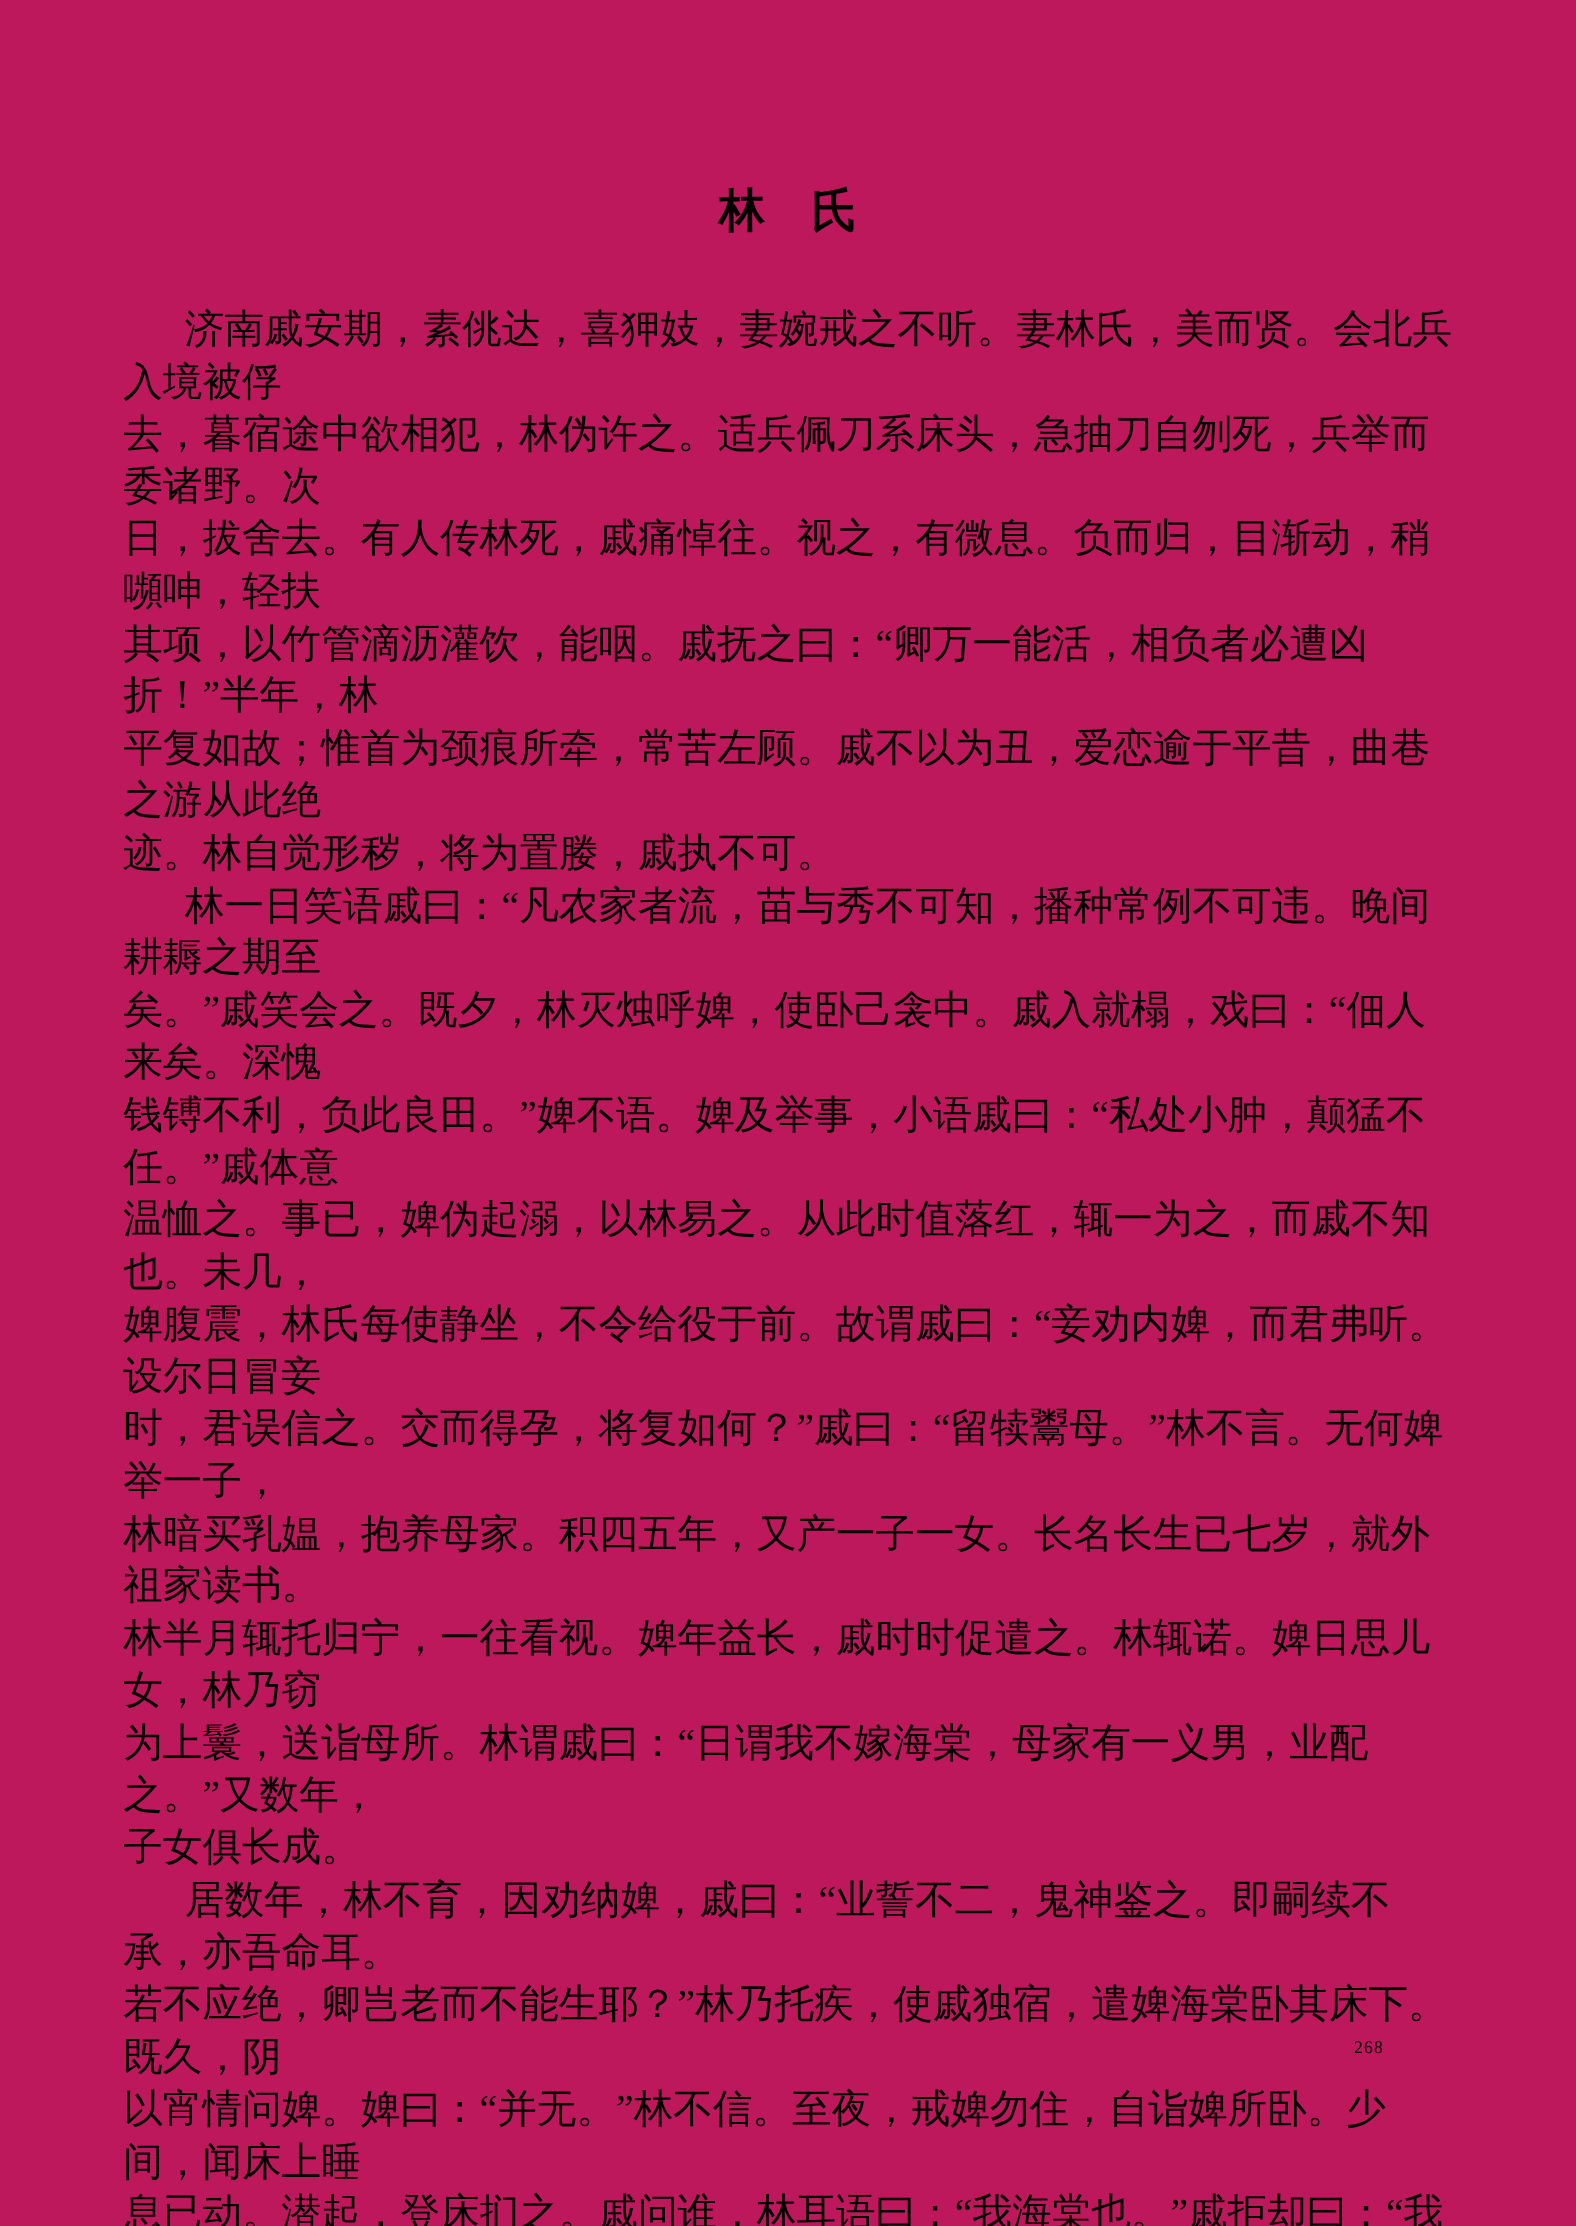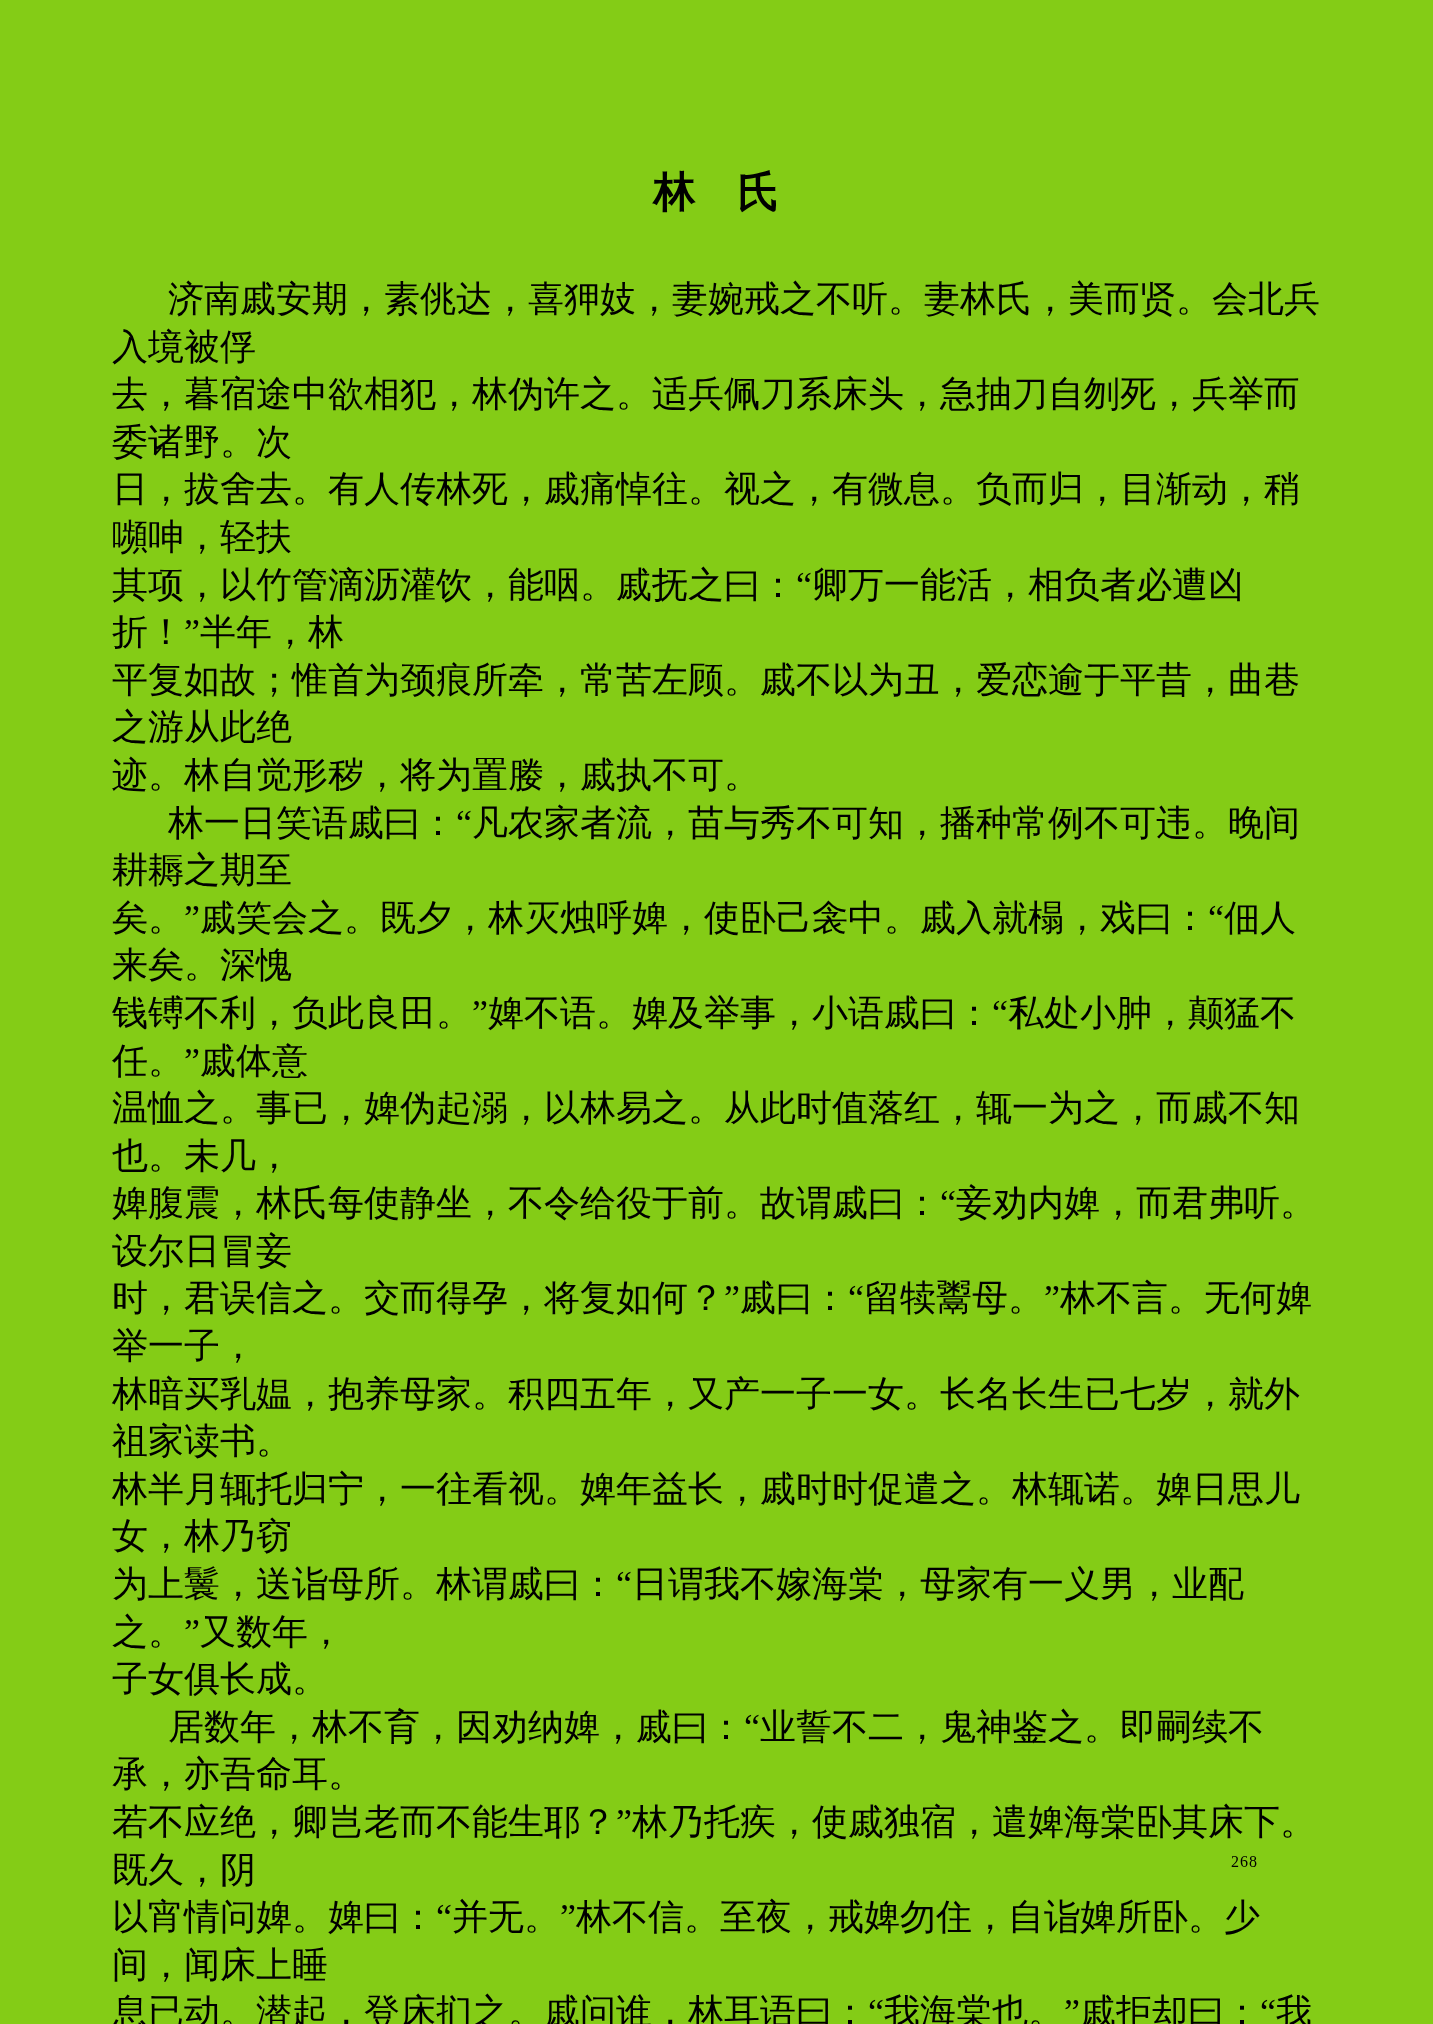--- a/index.html
+++ b/index.html
@@ -4,21 +4,21 @@
 <style>
   html, body {
     margin: 0;
     padding: 0;
     background: #ffffff;
   }
   .page {
     position: relative;
     width: 1433px;
     height: 2024px;
-    background: #84cc16;
+    background: #be185d;
     color: #000000;
     font-family: "Liberation Serif", "DejaVu Serif", serif;
     overflow: hidden;
   }
   .title {
     position: absolute;
     top: 168px;
     left: 0;
     width: 100%;
     margin: 0;

